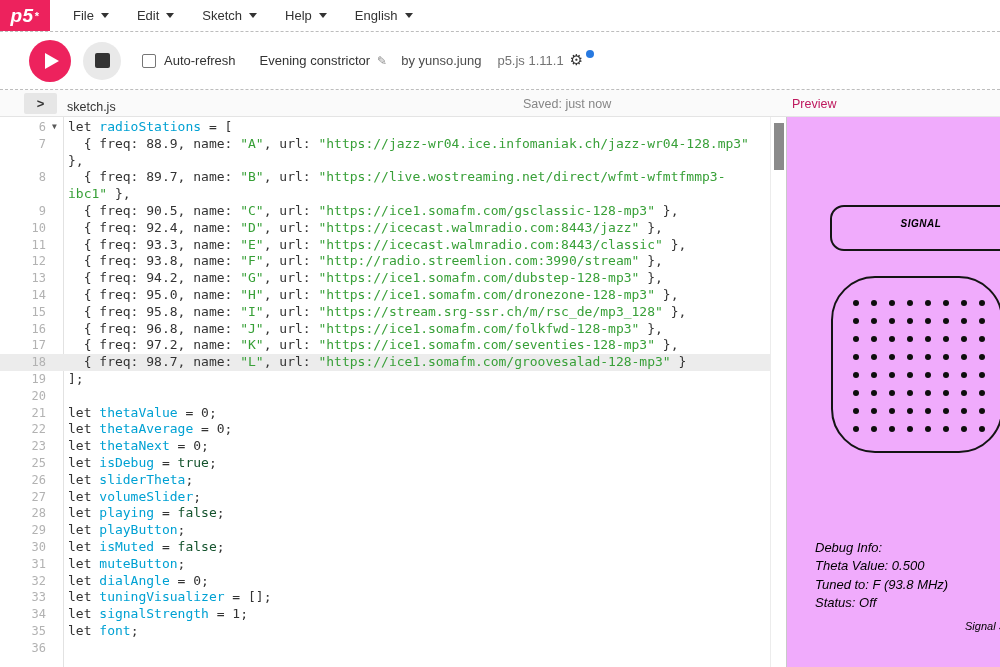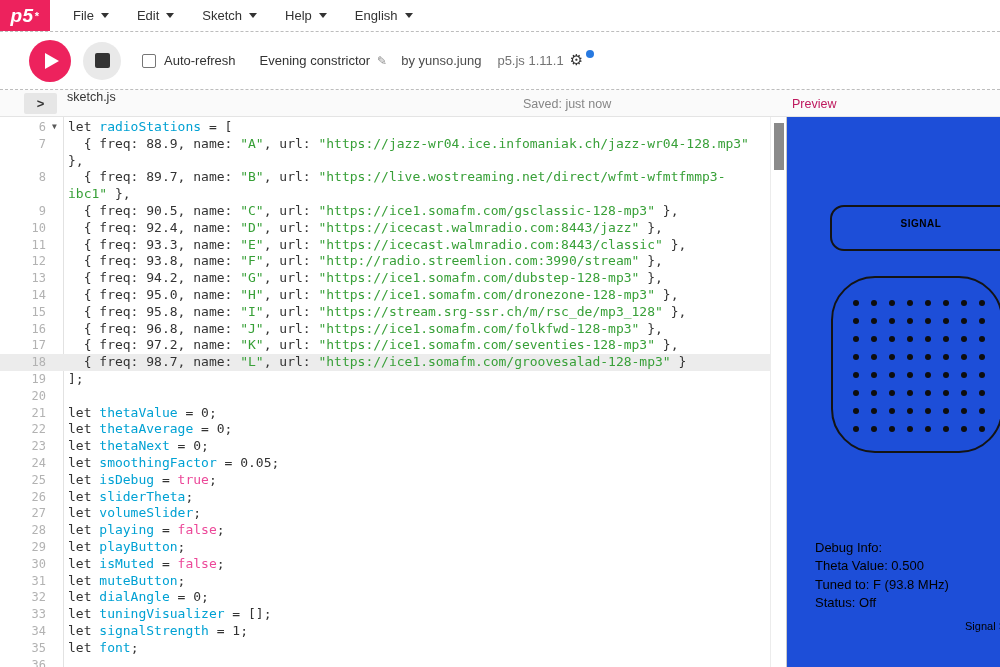--- a/index.html
+++ b/index.html
@@ -28,43 +28,43 @@
   .project-title { font-size:13px; margin-left:24px; color:#333; }
   .pencil { margin-left:7px; color:#8a8a8a; font-size:12px; font-family:"DejaVu Sans", sans-serif; cursor:pointer; }
   .byline { font-size:13px; margin-left:14px; color:#4d4d4d; }
   .version { font-size:13px; margin-left:16px; color:#737373; }
   .gear { margin-left:6px; font-size:15px; color:#333; font-family:"DejaVu Sans", sans-serif; line-height:1; cursor:pointer; }
   .notif-dot { width:8px; height:8px; border-radius:50%; background:#2779e0; margin-left:3px; position:relative; top:-7px; }
   
   .editor-header { height:27px; background:#fafafa; border-bottom:1px solid #e4e4e4; position:relative; }
   .expand-btn { position:absolute; left:24px; top:3px; width:33px; height:21px; background:#e6e6e6; border-radius:2px;
                 display:flex; align-items:center; justify-content:center; font-weight:700; font-size:13px; color:#333; cursor:pointer; }
-  .tab-label { position:absolute; left:67px; top:0; font-size:12.5px; color:#333; }
+  .tab-label { position:absolute; left:67px; top:10px; font-size:12.5px; color:#333; }
   .saved-status { position:absolute; left:523px; top:7px; font-size:12.5px; color:#868686; }
   .preview-label { position:absolute; left:792px; top:7px; font-size:12.5px; color:#be185d; }
   
   .main { position:absolute; top:117px; left:0; right:0; bottom:0; display:flex; }
   .editor-pane { width:786px; position:relative; overflow:hidden; background:#fff; }
   .gutter-line { position:absolute; left:63px; top:0; bottom:0; width:1px; background:#e2e2e2; }
   .code { position:relative; padding-top:2px; }
   .code-row { display:flex; line-height:16.8px; font-family:"DejaVu Sans Mono", monospace; font-size:13px; white-space:pre; }
   .code-row.active { background:#ececec; }
   .ln { width:46px; flex:none; text-align:right; color:#b2b2b2; font-size:12px; }
   .fold { width:17px; flex:none; text-align:center; color:#5a5a5a; font-size:8px; }
   .code-text { padding-left:5px; flex:1; min-width:0; }
   .tk-k { color:#333; }
   .tk-p { color:#333; }
   .tk-d { color:#00a1d3; }
   .tk-s { color:#38a038; }
-  .tk-a { color:#ec4899; }
+  .tk-a { color:#14532d; }
   .scroll-track { position:absolute; left:770px; top:0; bottom:0; width:16px; border-left:1px solid #ececec; background:#fff; }
   .scroll-thumb { position:absolute; left:3px; top:6px; width:10px; height:47px; background:#8a8a8a; cursor:pointer; }
   .pane-divider { width:1px; background:#c9c9c9; }
   
-  .preview-pane { position:relative; width:213px; background:#1d4ed8; overflow:hidden; }
+  .preview-pane { position:relative; width:213px; background:#f0abfc; overflow:hidden;font-style:italic; }
   .signal-box { position:absolute; left:43px; top:88px; width:240px; height:46px; border:2px solid #141414; border-radius:14px; }
   .signal-label { position:absolute; left:49px; top:11px; width:80px; text-align:center; font-size:10px; font-weight:700; letter-spacing:0.5px; color:#000; }
   .grille { position:absolute; left:44px; top:159px; width:172px; height:177px; border:2px solid #141414; border-radius:44px; }
   .dot { position:absolute; width:6px; height:6px; border-radius:50%; background:#0e0e0e; }
   .debug-block { position:absolute; left:28px; top:422px; font-size:13px; line-height:18.4px; color:#000; }
   .signal-strength { position:absolute; left:178px; top:503px; font-size:11px; color:#000; white-space:nowrap; }
 </style>
 </head>
 <body>
 
@@ -141,21 +141,20 @@
           <div class="code-row"><span class="ln">14</span><span class="fold"></span><span class="code-text"><span class="tk-p">  { freq: 95.0, name: </span><span class="tk-s">"H"</span><span class="tk-p">, url: </span><span class="tk-s">"https://ice1.somafm.com/dronezone-128-mp3"</span><span class="tk-p"> },</span></span></div>
           <div class="code-row"><span class="ln">15</span><span class="fold"></span><span class="code-text"><span class="tk-p">  { freq: 95.8, name: </span><span class="tk-s">"I"</span><span class="tk-p">, url: </span><span class="tk-s">"https://stream.srg-ssr.ch/m/rsc_de/mp3_128"</span><span class="tk-p"> },</span></span></div>
           <div class="code-row"><span class="ln">16</span><span class="fold"></span><span class="code-text"><span class="tk-p">  { freq: 96.8, name: </span><span class="tk-s">"J"</span><span class="tk-p">, url: </span><span class="tk-s">"https://ice1.somafm.com/folkfwd-128-mp3"</span><span class="tk-p"> },</span></span></div>
           <div class="code-row"><span class="ln">17</span><span class="fold"></span><span class="code-text"><span class="tk-p">  { freq: 97.2, name: </span><span class="tk-s">"K"</span><span class="tk-p">, url: </span><span class="tk-s">"https://ice1.somafm.com/seventies-128-mp3"</span><span class="tk-p"> },</span></span></div>
           <div class="code-row active"><span class="ln">18</span><span class="fold"></span><span class="code-text"><span class="tk-p">  { freq: 98.7, name: </span><span class="tk-s">"L"</span><span class="tk-p">, url: </span><span class="tk-s">"https://ice1.somafm.com/groovesalad-128-mp3"</span><span class="tk-p"> }</span></span></div>
           <div class="code-row"><span class="ln">19</span><span class="fold"></span><span class="code-text"><span class="tk-p">];</span></span></div>
           <div class="code-row"><span class="ln">20</span><span class="fold"></span><span class="code-text"></span></div>
           <div class="code-row"><span class="ln">21</span><span class="fold"></span><span class="code-text"><span class="tk-k">let </span><span class="tk-d">thetaValue</span><span class="tk-p"> = 0;</span></span></div>
           <div class="code-row"><span class="ln">22</span><span class="fold"></span><span class="code-text"><span class="tk-k">let </span><span class="tk-d">thetaAverage</span><span class="tk-p"> = 0;</span></span></div>
           <div class="code-row"><span class="ln">23</span><span class="fold"></span><span class="code-text"><span class="tk-k">let </span><span class="tk-d">thetaNext</span><span class="tk-p"> = 0;</span></span></div>
-          <div class="code-row"><span class="ln">24</span><span class="fold"></span><span class="code-text"><span class="tk-k">let </span><span class="tk-d">smoothingFactor</span><span class="tk-p"> = 0.05;</span></span></div>
           <div class="code-row"><span class="ln">25</span><span class="fold"></span><span class="code-text"><span class="tk-k">let </span><span class="tk-d">isDebug</span><span class="tk-p"> = </span><span class="tk-a">true</span><span class="tk-p">;</span></span></div>
           <div class="code-row"><span class="ln">26</span><span class="fold"></span><span class="code-text"><span class="tk-k">let </span><span class="tk-d">sliderTheta</span><span class="tk-p">;</span></span></div>
           <div class="code-row"><span class="ln">27</span><span class="fold"></span><span class="code-text"><span class="tk-k">let </span><span class="tk-d">volumeSlider</span><span class="tk-p">;</span></span></div>
           <div class="code-row"><span class="ln">28</span><span class="fold"></span><span class="code-text"><span class="tk-k">let </span><span class="tk-d">playing</span><span class="tk-p"> = </span><span class="tk-a">false</span><span class="tk-p">;</span></span></div>
           <div class="code-row"><span class="ln">29</span><span class="fold"></span><span class="code-text"><span class="tk-k">let </span><span class="tk-d">playButton</span><span class="tk-p">;</span></span></div>
           <div class="code-row"><span class="ln">30</span><span class="fold"></span><span class="code-text"><span class="tk-k">let </span><span class="tk-d">isMuted</span><span class="tk-p"> = </span><span class="tk-a">false</span><span class="tk-p">;</span></span></div>
           <div class="code-row"><span class="ln">31</span><span class="fold"></span><span class="code-text"><span class="tk-k">let </span><span class="tk-d">muteButton</span><span class="tk-p">;</span></span></div>
           <div class="code-row"><span class="ln">32</span><span class="fold"></span><span class="code-text"><span class="tk-k">let </span><span class="tk-d">dialAngle</span><span class="tk-p"> = 0;</span></span></div>
           <div class="code-row"><span class="ln">33</span><span class="fold"></span><span class="code-text"><span class="tk-k">let </span><span class="tk-d">tuningVisualizer</span><span class="tk-p"> = [];</span></span></div>
           <div class="code-row"><span class="ln">34</span><span class="fold"></span><span class="code-text"><span class="tk-k">let </span><span class="tk-d">signalStrength</span><span class="tk-p"> = 1;</span></span></div>

